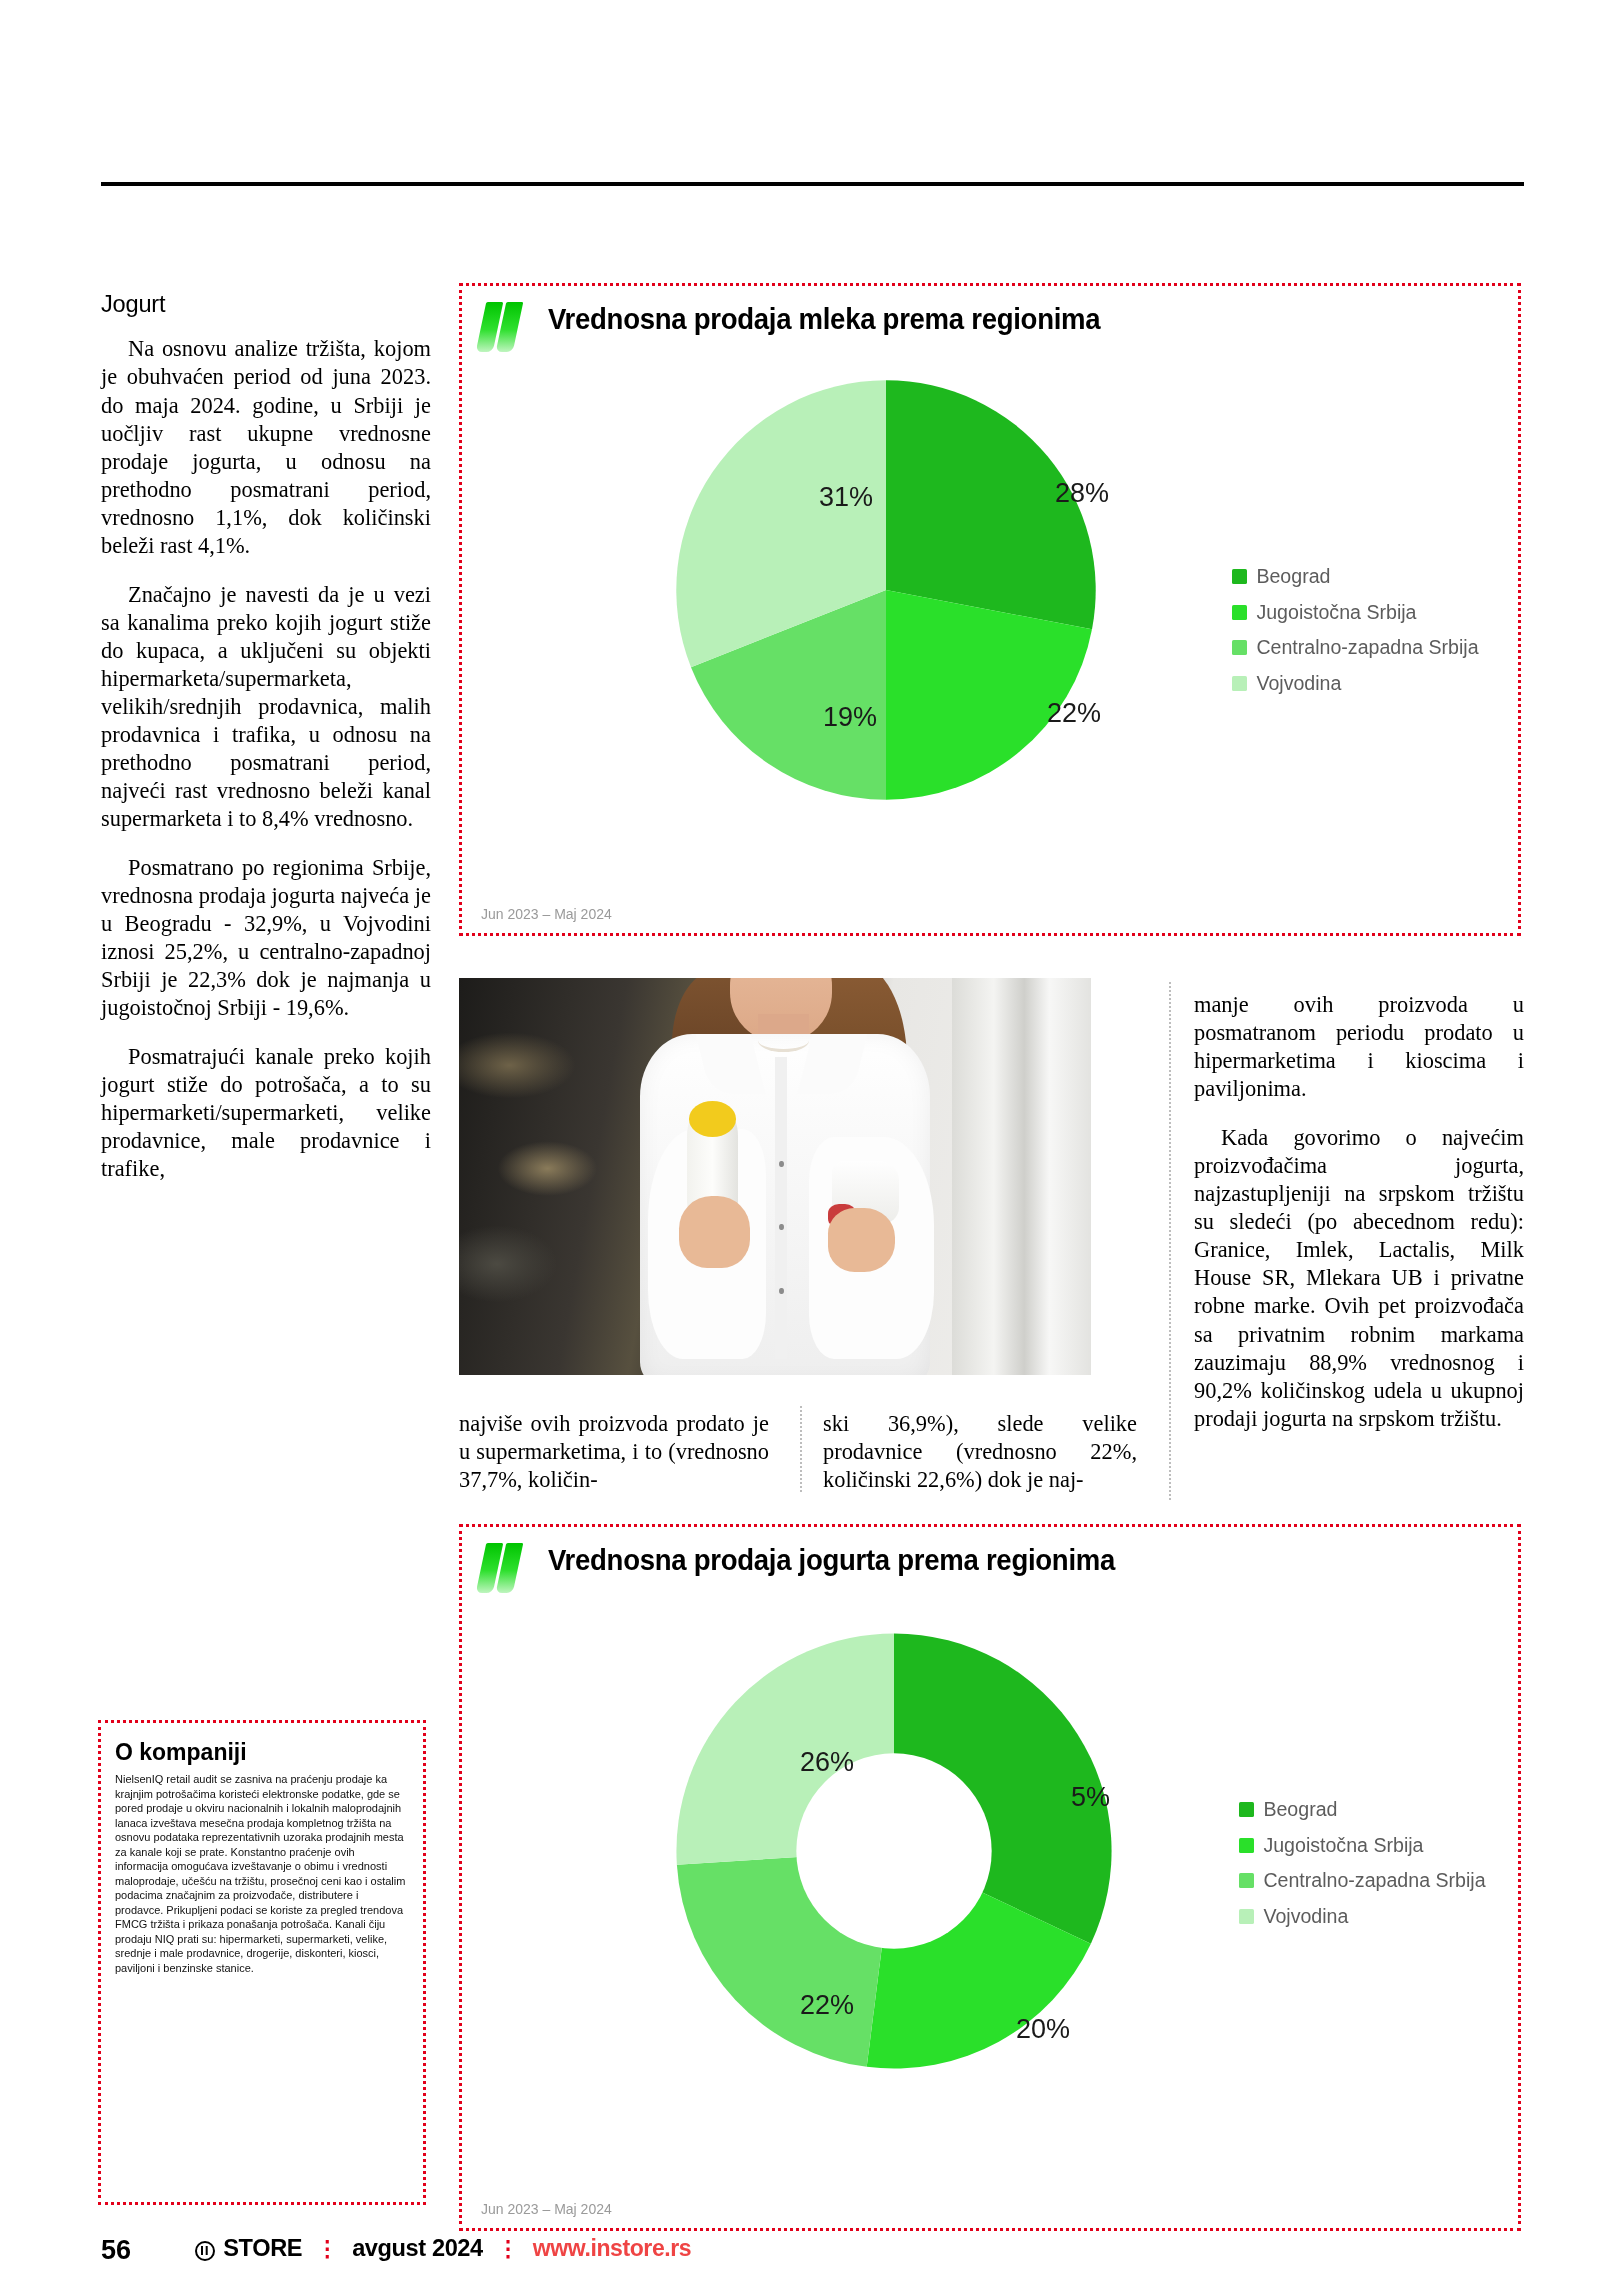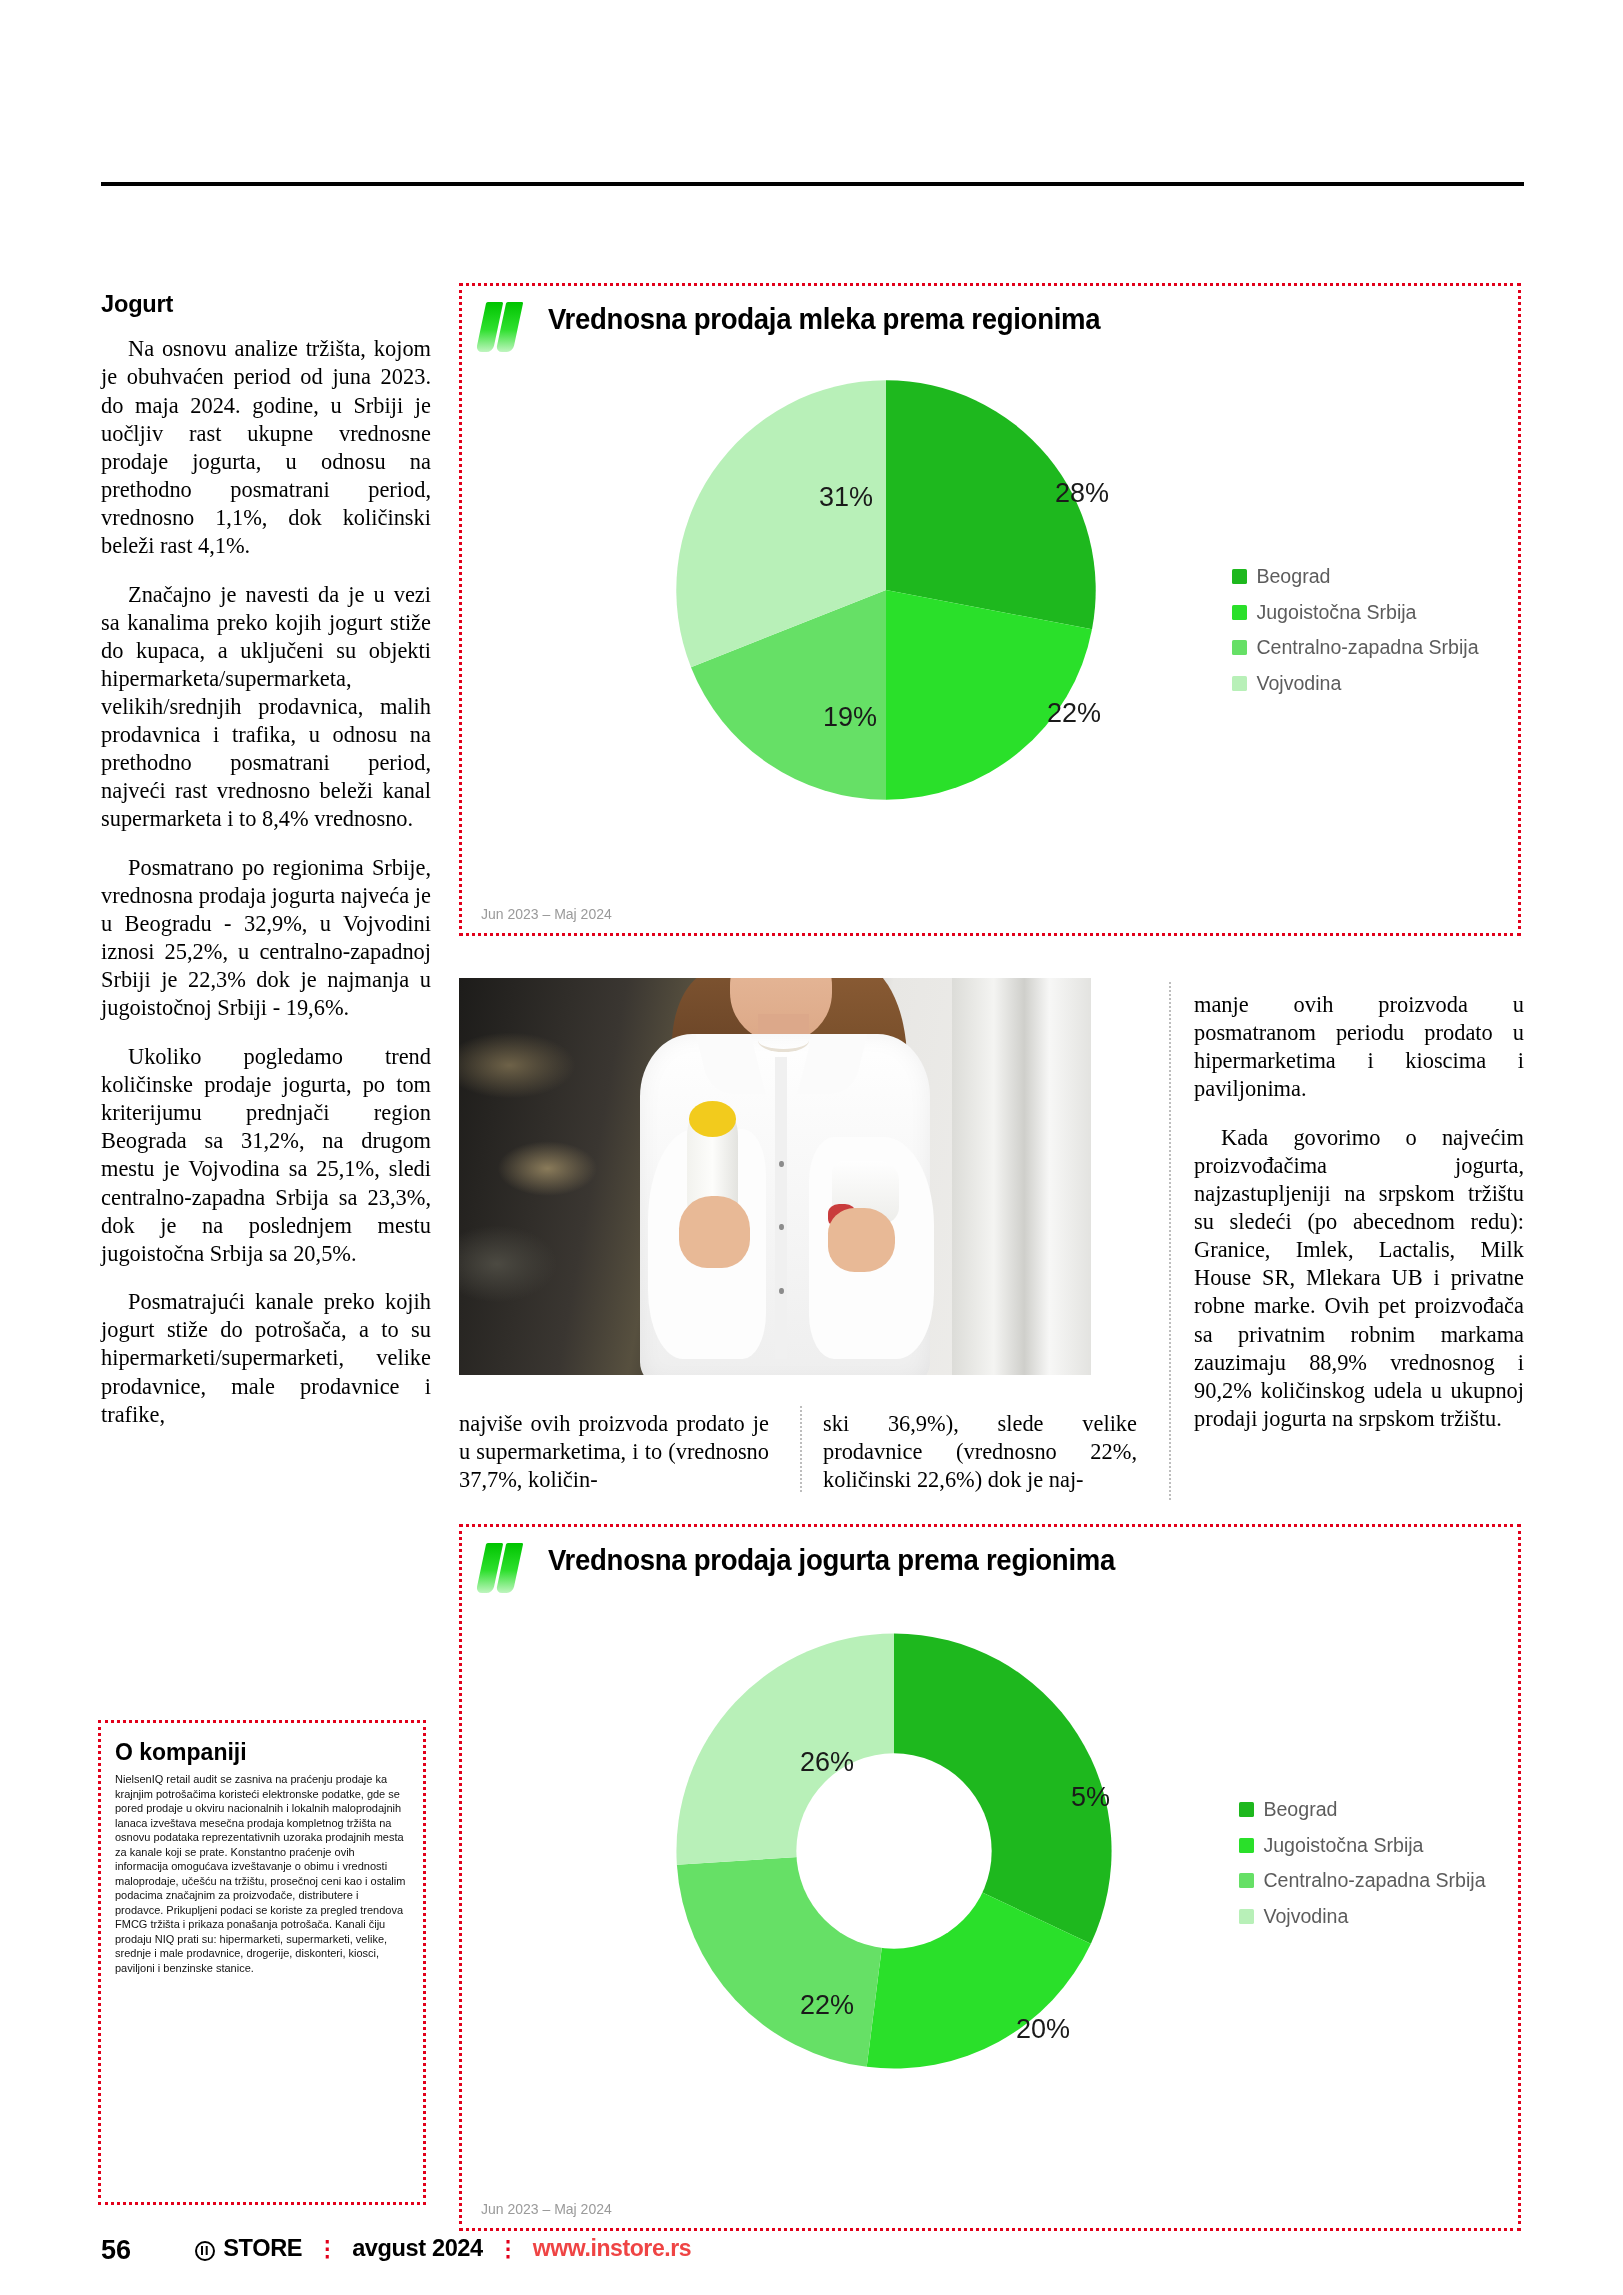--- a/index.html
+++ b/index.html
@@ -31,21 +31,21 @@
     position:absolute; left:101px; top:182px; width:1423px; height:3.9px;
     background:#000;
   }
 
   
   .left-col {
     position:absolute; left:101px; top:291px; width:330px;
   }
   .kicker {
     font-family:"Liberation Sans", sans-serif;
-    font-weight:bold;
+    font-weight:normal;
     font-size:23.6px;
     color:#000;
     margin-bottom:17.3px;
     letter-spacing:-0.2px;
   }
   .body-p {
     font-family:"Liberation Serif", serif;
     font-size:22.4px;
     line-height:1.255;
     color:#000;
@@ -313,21 +313,20 @@
 
 <div class="page">
 
   <div class="masthead-rule"></div>
 
   <div class="left-col">
     <div class="kicker">Jogurt</div>
     <p class="body-p">Na osnovu analize tržišta, kojom je obuhvaćen period od juna 2023. do maja 2024. godine, u Srbiji je uočljiv rast ukupne vrednosne prodaje jogurta, u odnosu na prethodno posmatrani period, vrednosno 1,1%, dok količinski beleži rast 4,1%.</p>
     <p class="body-p">Značajno je navesti da je u vezi sa kanalima preko kojih jogurt stiže do kupaca, a uključeni su objekti hipermarketa/supermarketa, velikih/srednjih prodavnica, malih prodavnica i trafika, u odnosu na prethodno posmatrani period, najveći rast vrednosno beleži kanal supermarketa i to 8,4% vrednosno.</p>
     <p class="body-p">Posmatrano po regionima Srbije, vrednosna prodaja jogurta najveća je u Beogradu - 32,9%, u Vojvodini iznosi 25,2%, u centralno-zapadnoj Srbiji je 22,3% dok je najmanja u jugoistočnoj Srbiji - 19,6%.</p>
-    <p class="body-p">Ukoliko pogledamo trend količinske prodaje jogurta, po tom kriterijumu prednjači region Beograda sa 31,2%, na drugom mestu je Vojvodina sa 25,1%, sledi centralno-zapadna Srbija sa 23,3%, dok je na poslednjem mestu jugoistočna Srbija sa 20,5%.</p>
     <p class="body-p">Posmatrajući kanale preko kojih jogurt stiže do potrošača, a to su hipermarketi/supermarketi, velike prodavnice, male prodavnice i trafike,</p>
   </div>
 
   <div class="about-box">
     <div class="about-title">O kompaniji</div>
     <div class="about-text">NielsenIQ retail audit se zasniva na praćenju prodaje ka krajnjim potrošačima koristeći elektronske podatke, gde se pored prodaje u okviru nacionalnih i lokalnih maloprodajnih lanaca izveštava mesečna prodaja kompletnog tržišta na osnovu podataka reprezentativnih uzoraka prodajnih mesta za kanale koji se prate. Konstantno praćenje ovih informacija omogućava izveštavanje o obimu i vrednosti maloprodaje, učešću na tržištu, prosečnoj ceni kao i ostalim podacima značajnim za proizvođače, distributere i prodavce. Prikupljeni podaci se koriste za pregled trendova FMCG tržišta i prikaza ponašanja potrošača. Kanali čiju prodaju NIQ prati su: hipermarketi, supermarketi, velike, srednje i male prodavnice, drogerije, diskonteri, kiosci, paviljoni i benzinske stanice.</div>
   </div>
 
   <div class="chart-frame" id="chart-milk">
     <div class="chart-inner">

